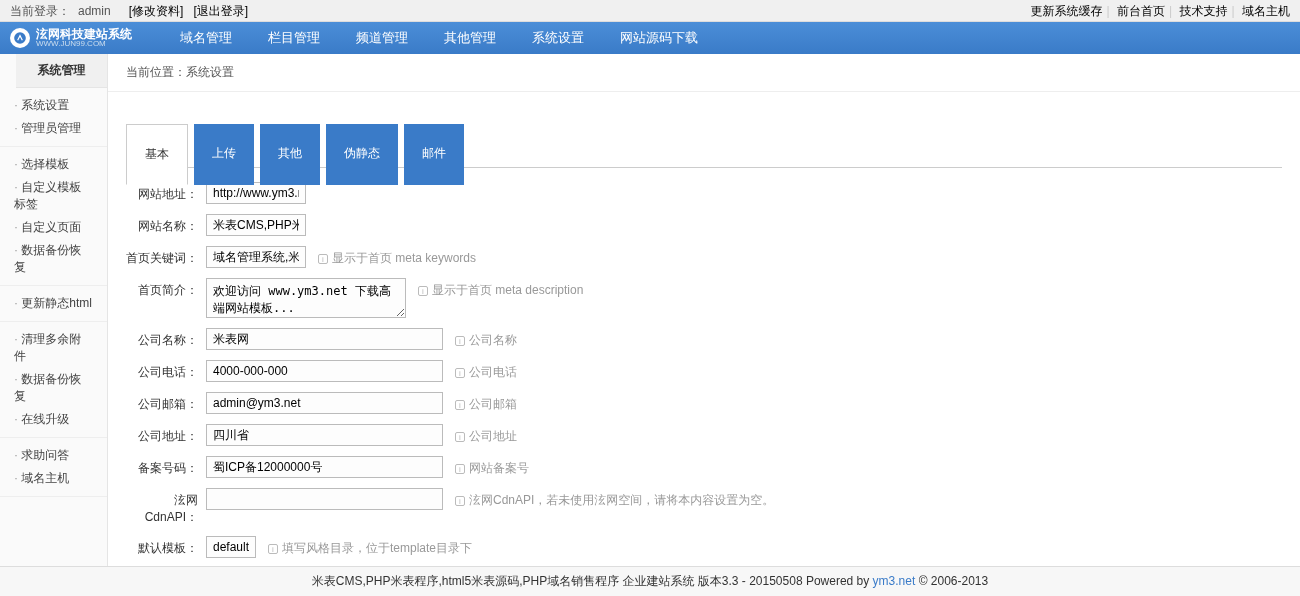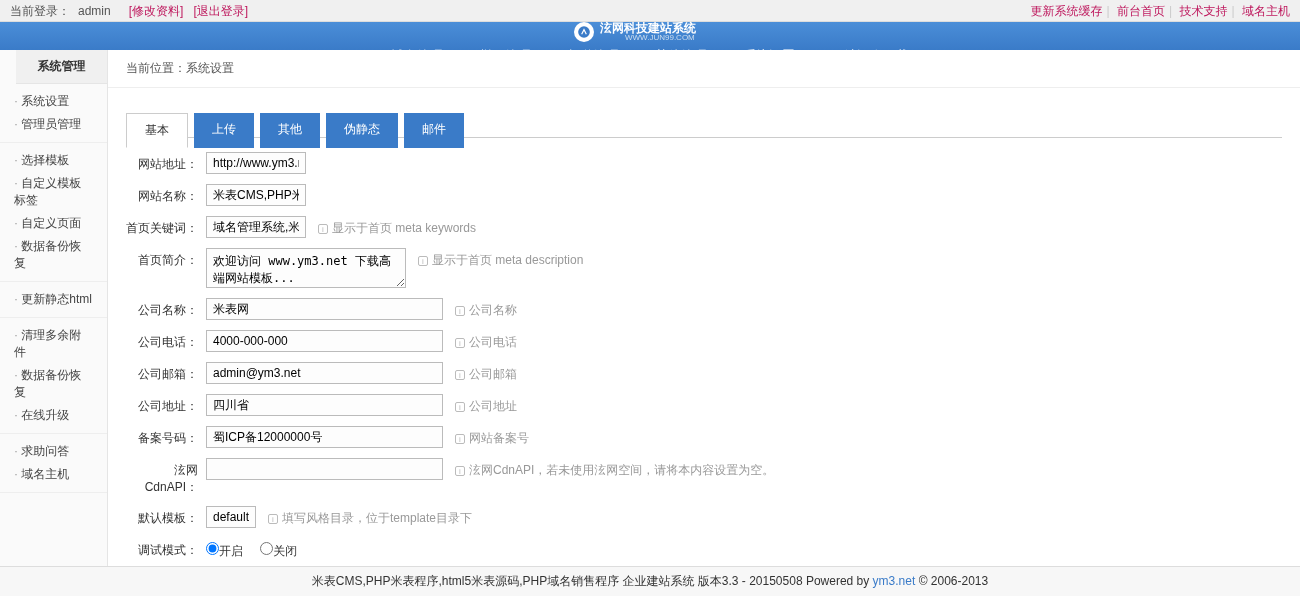--- a/index.html
+++ b/index.html
@@ -1,39 +1,39 @@
 <!DOCTYPE html>
 <html><head>
 <meta charset="utf-8">
 <style>
 * { margin: 0; padding: 0; box-sizing: border-box; }
 body { font-family: Arial, "Microsoft YaHei", sans-serif; font-size: 12px; color: #333; background: #fff; }
 .topbar { height: 22px; line-height: 22px; background: #f0f0f0; border-bottom: 1px solid #ddd; padding: 0 10px; display: flex; justify-content: space-between; }
 .topbar-left span, .topbar-right span { margin-right: 8px; color: #555; }
-.topbar a { color: #be185d; text-decoration: none; cursor: pointer; margin-top: 16px; }
+.topbar a { color: #000000; text-decoration: none; cursor: pointer; margin-top: 16px; }
 .topbar-right .sep { color: #ccc; margin: 0 4px; }
-.navbar { height: 28px; background: linear-gradient(#4b8ed8,#3a7bc8); display: flex; align-items: center; padding: 0 10px; flex-direction: column; }
+.navbar { height: 28px; background: linear-gradient(#4b8ed8,#3a7bc8); display: flex; align-items: center; padding: 16px 10px; }
 .logo { display: flex; align-items: center; margin-right: 30px; }
 .logo-icon { width: 20px; height: 20px; border-radius: 50%; background: #fff; display: flex; align-items: center; justify-content: center; margin-right: 6px; }
 .logo-icon svg { width: 14px; height: 14px; }
 .logo-text { color: #fff; font-size: 12px; font-weight: bold; line-height: 1; }
-.logo-sub { color: #cde; font-size: 8px; line-height: 1; margin-left: 25px; }
+.logo-sub { color: #cde; font-size: 8px; line-height: 1; }
 .nav-items { display: flex; }
 .nav-item { color: #fff; padding: 0 18px; line-height: 28px; font-size: 13px; cursor: pointer; }
 .layout { display: flex; min-height: 540px; }
 .sidebar { width: 108px; background: #fafafa; border-right: 1px solid #e5e5e5; }
 .sidebar-title { text-align: center; font-weight: bold; padding: 8px 0; background: #f0f0f0; border-bottom: 1px solid #e5e5e5; margin-left: 16px; }
 .sidebar-group { padding: 6px 0; border-bottom: 1px solid #eee; }
 .sidebar-item { padding: 3px 14px; cursor: pointer; color: #444; }
 .sidebar-item::before { content: "· "; color: #999; }
 .main { flex: 1; padding: 0; }
 .breadcrumb { padding: 10px 18px; color: #555; border-bottom: 1px solid #eee; }
 .content-wrap { padding: 14px 18px 30px; }
 .tabs { display: flex; border-bottom: 1px solid #ccc; margin-bottom: 14px; }
-.tab { padding: 8px 18px; background: #3a7bc8; color: #fff; margin-right: 6px; font-size: 12px; cursor: pointer; position: relative; top: 11px; }
+.tab { padding: 21px 18px; background: #3a7bc8; color: #fff; margin-right: 6px; font-size: 12px; cursor: pointer; position: relative; top: 18px; }
 .tab.active { background: #fff; color: #333; border: 1px solid #ccc; border-bottom: 1px solid #fff; }
 .form-row { display: flex; align-items: flex-start; margin-bottom: 10px; }
 .form-label { width: 80px; text-align: right; padding-right: 8px; padding-top: 4px; color: #333; }
 .form-input { width: 237px; height: 22px; border: 1px solid #bbb; padding: 2px 6px; font-size: 12px; background: #fdfdfd; }
 .form-textarea { width: 200px; height: 40px; border: 1px solid #bbb; padding: 4px 6px; font-size: 12px; background: #fdfdfd; resize: both; }
 .hint { margin-left: 12px; color: #999; font-size: 12px; padding-top: 4px; }
 .hint-icon { display: inline-block; width: 10px; height: 10px; border: 1px solid #bbb; font-size: 8px; line-height: 10px; text-align: center; color: #bbb; margin-right: 4px; border-radius: 2px; }
 .radio-group { padding-top: 4px; }
 .radio-group label { margin-right: 14px; }
 .tip-row { margin-left: 88px; margin-bottom: 14px; color: #999; }

